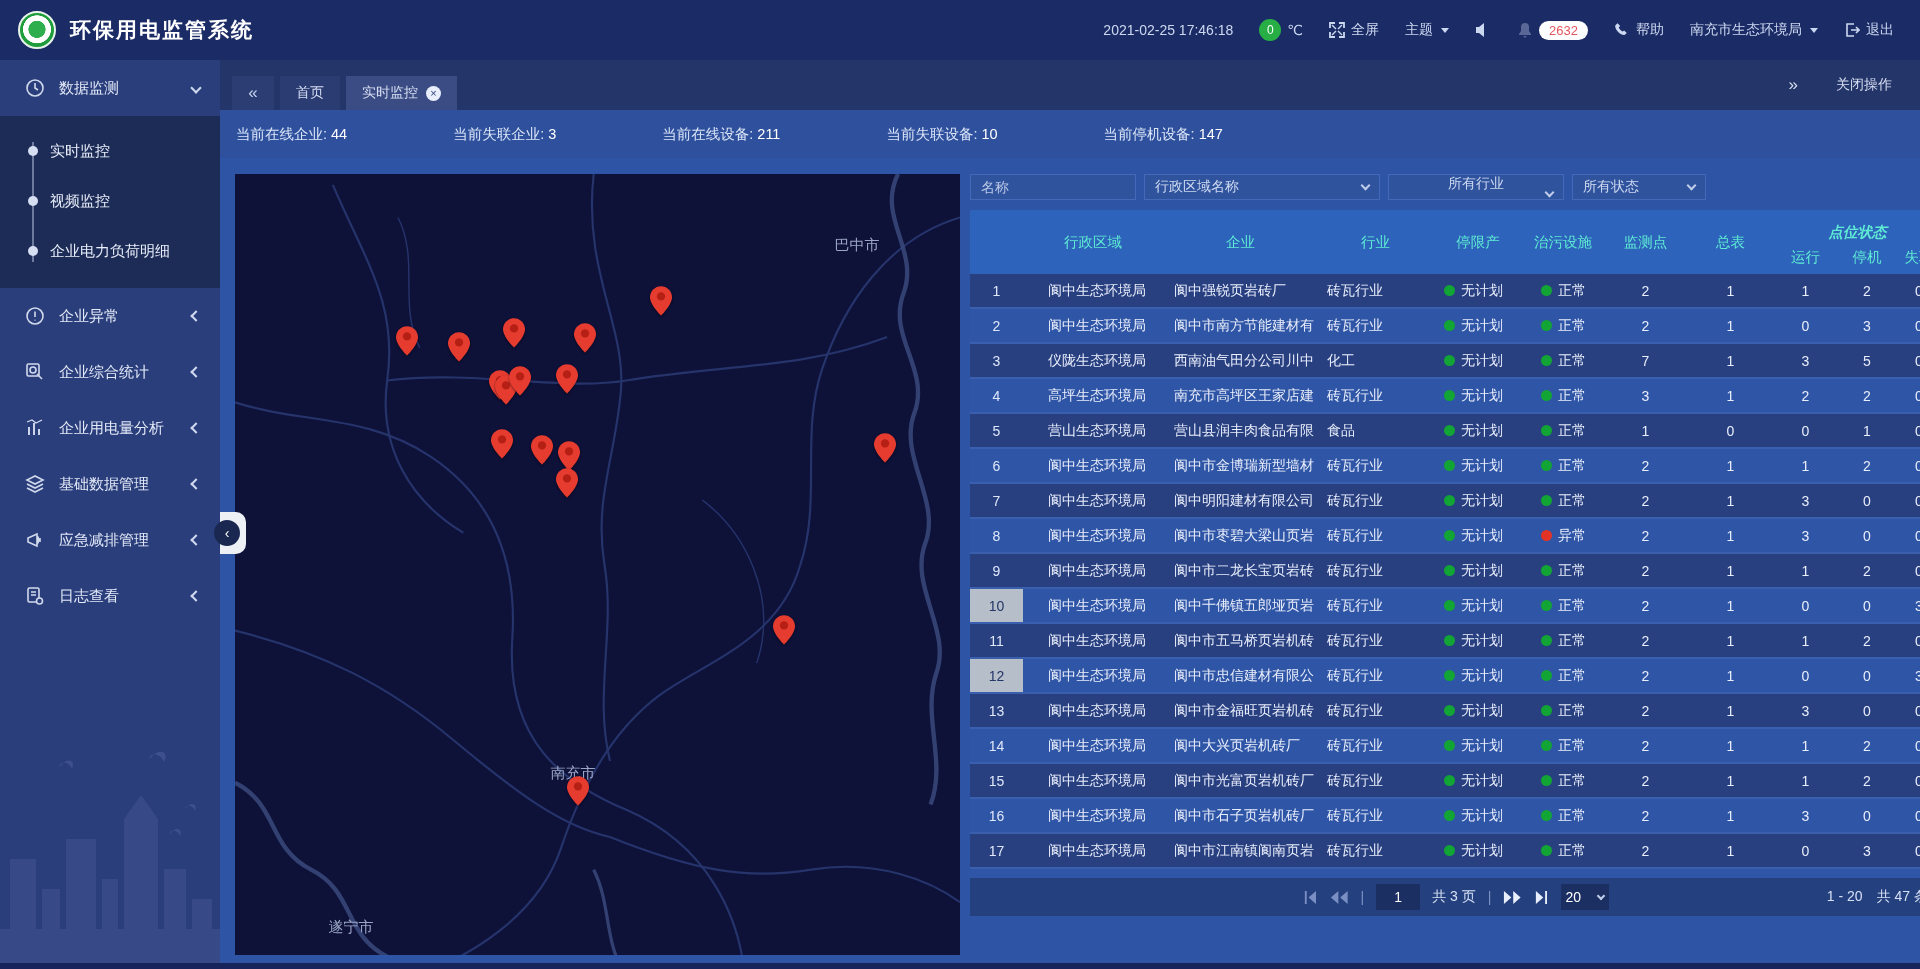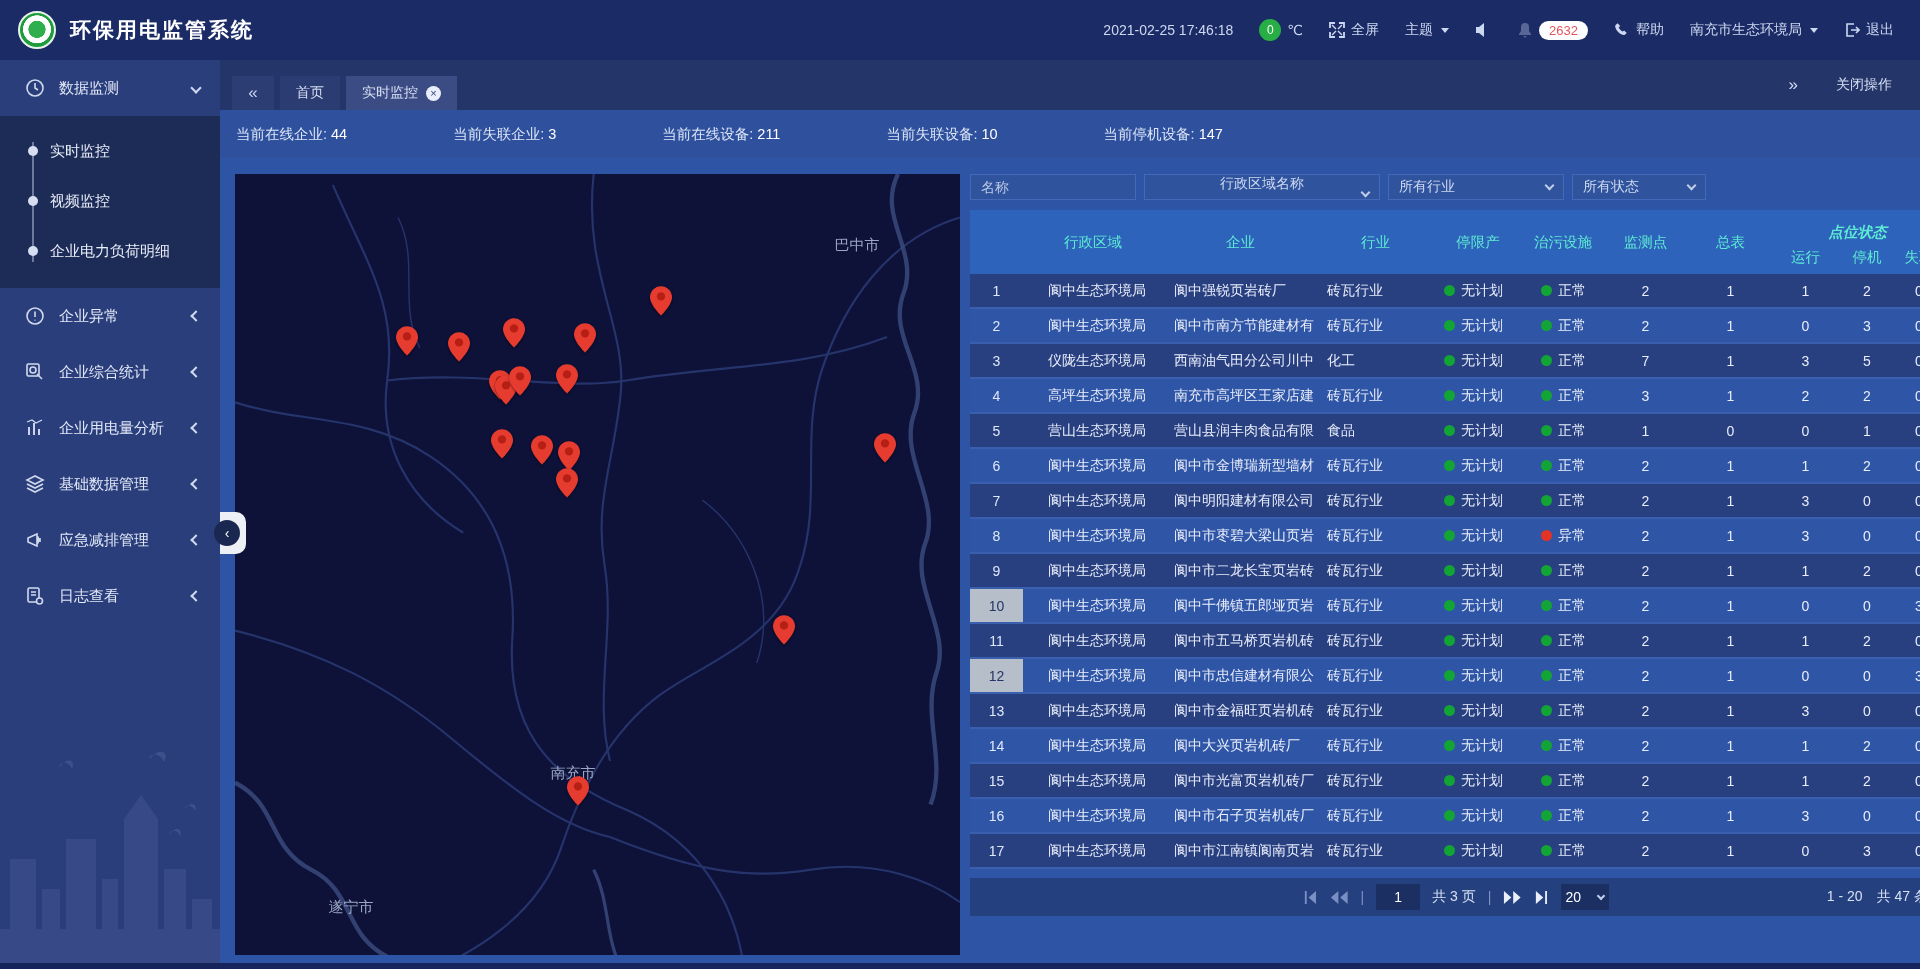--- a/index.html
+++ b/index.html
@@ -62,22 +62,22 @@
   .city-label { position:absolute; color:#9aa6c4; font-size:15px; transform:translate(-50%,-50%); pointer-events:none; }
   .pin { position:absolute; width:22px; height:30px; transform:translate(-50%,-100%); }
   .pin svg { width:100%; height:100%; filter:drop-shadow(0 1px 1px rgba(0,0,0,.5)); }
 
   
   .right-panel { width:980px; display:flex; flex-direction:column; flex:0 0 auto; }
   .filters { display:flex; gap:8px; height:26px; margin-bottom:10px; }
   .filter { background:#30539e; border:1px solid #4469b8; display:flex; align-items:center; padding:0 10px; color:#cdd9f0; font-size:14px; }
   .filter .fchev { margin-left:auto; width:7px; height:7px; border-left:2px solid #bfcdeb; border-bottom:2px solid #bfcdeb; transform:rotate(-45deg); margin-top:-4px; }
   .f-name { width:166px; }
-  .f-region { width:236px;flex-direction:column; }
-  .f-industry { width:176px; }
+  .f-region { width:236px; }
+  .f-industry { width:176px;flex-direction:column; }
   .f-status { width:134px; }
   .f-name input { background:transparent; border:none; outline:none; color:#cdd9f0; font-size:14px; width:100%; font-family:inherit; }
   .f-name input::placeholder { color:#b9c7e4; }
 
   .table-wrap { width:972px; height:706px; position:relative; }
   .tgrid { display:grid; grid-template-columns:53px 140px 155px 115px 90px 80px 85px 85px 65px 58px 46px; }
   .thead { height:64px; background:#2d63ba; color:#5eead4; font-size:14.5px; grid-template-rows:34px 30px; }
   .th { display:flex; align-items:center; justify-content:center; grid-row:1/3; white-space:nowrap; }
   .h1{grid-column:1}.h2{grid-column:2}.h3{grid-column:3}.h4{grid-column:4}.h5{grid-column:5}.h6{grid-column:6}.h7{grid-column:7}.h8{grid-column:8}
   .group-head { grid-column:9/12; grid-row:1; display:flex; align-items:flex-end; justify-content:center; font-style:italic; font-weight:bold; padding-bottom:2px; }
@@ -337,21 +337,21 @@
           </g>
           <g fill="none" stroke="#3a4a7c" stroke-width="4" opacity="0.85">
             <path d="M610,0 C590,40 630,70 615,110 C600,150 640,180 625,220 C610,260 650,300 635,340 C620,380 660,420 645,460 C632,500 655,540 640,580"></path>
             <path d="M0,560 C40,580 30,620 70,640 C110,660 100,700 140,720 C170,735 180,770 175,781"></path>
             <path d="M330,640 C345,670 340,700 355,730" stroke-width="3"></path>
           </g>
         </svg>
         <div id="city-layer">
             <span class="city-label" style="left: 622px; top: 71px;">巴中市</span>
             <span class="city-label" style="left: 338px; top: 599px;">南充市</span>
-            <span class="city-label" style="left: 116px; top: 733px;">遂宁市</span>
+            <span class="city-label" style="left: 116px; top: 753px;">遂宁市</span>
           </div>
         <div id="pin-layer">
             <div class="pin" style="left: 172px; top: 182px;"><svg viewBox="0 0 24 32">
                 <path d="M12 0C5.4 0 0 5.4 0 12c0 8.4 12 20 12 20s12-11.6 12-20C24 5.4 18.6 0 12 0z" fill="#e63c30"></path>
                 <circle cx="12" cy="11" r="4.5" fill="#b51f14"></circle>
               </svg></div>
             <div class="pin" style="left: 224px; top: 188px;"><svg viewBox="0 0 24 32">
                 <path d="M12 0C5.4 0 0 5.4 0 12c0 8.4 12 20 12 20s12-11.6 12-20C24 5.4 18.6 0 12 0z" fill="#e63c30"></path>
                 <circle cx="12" cy="11" r="4.5" fill="#b51f14"></circle>
               </svg></div>

